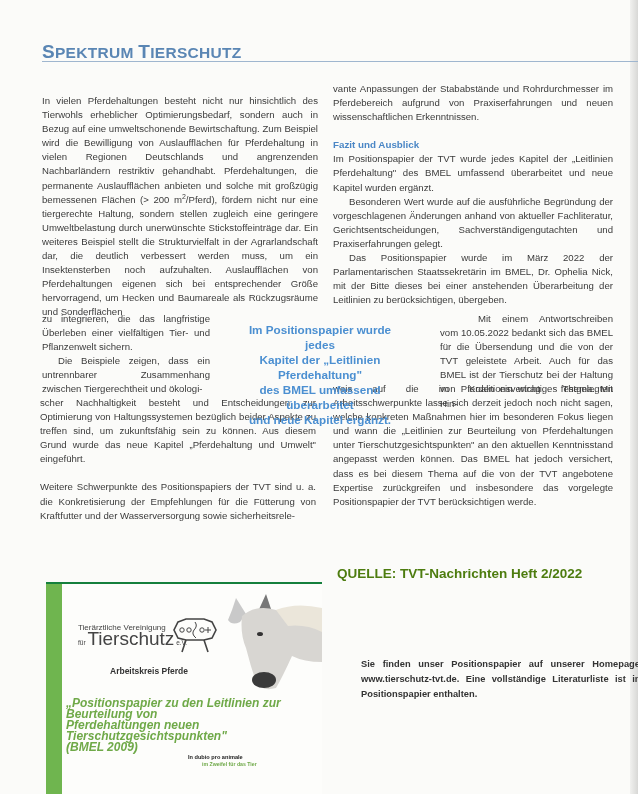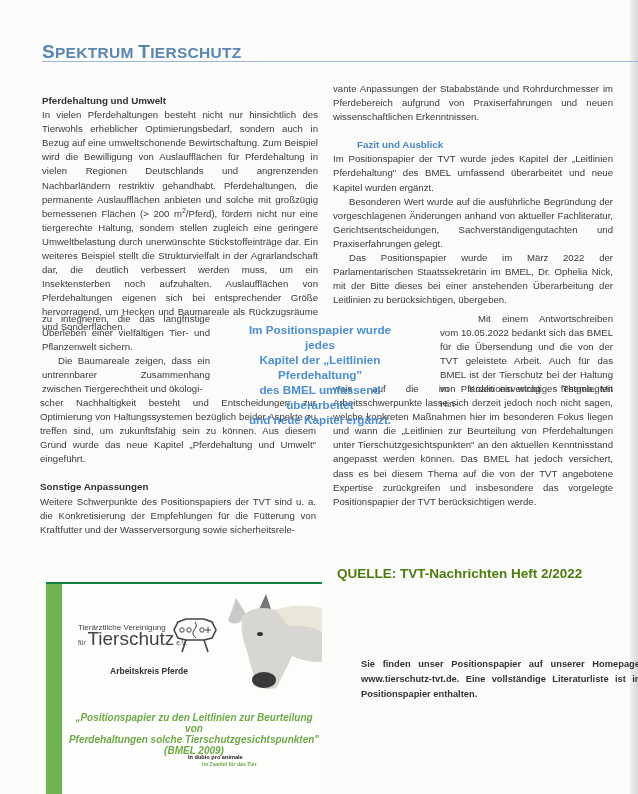--- a/index.html
+++ b/index.html
@@ -29,21 +29,21 @@
   .col {
     position: absolute; font-size: 9.6px; line-height: 14.1px;
     font-family: "Liberation Sans", sans-serif;
     color: #3b3b3b; text-align: justify;
   }
   .col p { margin: 0; }
   .col .indent { text-indent: 16px; }
   .col h3 {
     margin: 0; font-size: 9.8px; line-height: 14.1px; font-weight: bold; color: #333;
   }
-  .col h3.blue { color: #4a86c5; margin-left: 24px; }
+  .col h3.blue { color: #4a86c5; }
   .col .gap { height: 14px; }
   .narrow { width: 190px; }
   sup { font-size: 7px; line-height: 0; }
   .pullquote {
     position: absolute; left: 233px; top: 322px; width: 174px;
     text-align: center; color: #4b8fd1; font-weight: bold;
     font-size: 11.7px; line-height: 15px;
   }
   .source {
     position: absolute; left: 337px; top: 566px;
@@ -61,23 +61,23 @@
     font-size: 8px; line-height: 11px;
   }
   .logo-text .big { font-size: 19px; }
   .logo-text .small { font-size: 6.5px; }
   .logo-icon { position: absolute; left: 126px; top: 34px; }
   .horse { position: absolute; left: 180px; top: 8px; }
   .ak {
     position: absolute; left: 64px; top: 82px; font-weight: bold; font-size: 8.5px; color: #333;
   }
   .flyer-title {
-    position: absolute; left: 20px; top: 128px; width: 256px;
-    text-align: center; color: #6fa948; font-weight: bold; font-style: italic;
-    font-size: 10px; line-height: 11px;
+    position: absolute; left: 20px; top: 114px; width: 256px;
+    text-align: left; color: #6fa948; font-weight: bold; font-style: italic;
+    font-size: 12px; line-height: 11px;
   }
   .motto1 { position: absolute; left: 142px; top: 170px; font-size: 5.6px; font-weight: bold; color: #222; }
   .motto2 { position: absolute; left: 156px; top: 177px; font-size: 5.2px; font-weight: bold; color: #6fa948; }
   .note {
     position: absolute; left: 342px; top: 657px; width: 282px;
     font-size: 9.3px; line-height: 15px; font-weight: bold; color: #333;
     text-align: justify;
     margin-left: 19px;
   }
 </style>
@@ -86,33 +86,31 @@
 
 <div class="page">
   <div class="right-edge"></div>
 
   <div class="header-title">
     <span class="big">S</span><span>PEKTRUM </span><span class="big">T</span><span>IERSCHUTZ</span>
   </div>
   <div class="header-rule"></div>
 
   <div class="col" style="left:42px; top:94px; width:276px;">
-    <h3>Pferdehaltung und Umwelt</h3>
     <p><span>In vielen Pferdehaltungen besteht nicht nur hinsichtlich des Tierwohls erheblicher Optimierungsbedarf, sondern auch in Bezug auf eine umweltschonende Bewirtschaftung. Zum Beispiel wird die Bewilligung von Auslaufflächen für Pferdehaltung in vielen Regionen Deutschlands und angrenzenden Nachbarländern restriktiv gehandhabt. Pferdehaltungen, die permanente Auslaufflächen anbieten und solche mit großzügig bemessenen Flächen (&gt; 200 m</span><sup>2</sup><span>/Pferd), fördern nicht nur eine tiergerechte Haltung, sondern stellen zugleich eine geringere Umweltbelastung durch unerwünschte Stickstoffeinträge dar. Ein weiteres Beispiel stellt die Strukturvielfalt in der Agrarlandschaft dar, die deutlich verbessert werden muss, um ein Insektensterben noch aufzuhalten. Auslaufflächen von Pferdehaltungen eigenen sich bei entsprechender Größe hervorragend, um Hecken und Baumareale als Rückzugsräume und Sonderflächen</span></p>
   </div>
 
   <div class="col narrow" style="left:42px; top:312px; width:168px;">
     <p>zu integrieren, die das langfristige Überleben einer vielfältigen Tier- und Pflanzenwelt sichern.</p>
-    <p class="indent">Die Baumareale zeigen, dass ein untrennbarer Zusammenhang zwischen Tiergerechtheit und ökologi-</p>
+    <p class="indent">Die Beispiele zeigen, dass ein untrennbarer Zusammenhang zwischen Tiergerechtheit und ökologi-</p>
   </div>
 
   <div class="col" style="left:40px; top:396px; width:276px;">
     <p>scher Nachhaltigkeit besteht und Entscheidungen zur Optimierung von Haltungssystemen bezüglich beider Aspekte zu treffen sind, um zukunftsfähig sein zu können. Aus diesem Grund wurde das neue Kapitel „Pferdehaltung und Umwelt" eingeführt.</p>
     <div class="gap"></div>
-    <h3>Sonstige Anpassungen</h3>
     <p>Weitere Schwerpunkte des Positionspapiers der TVT sind u. a. die Konkretisierung der Empfehlungen für die Fütterung von Kraftfutter und der Wasserversorgung sowie sicherheitsrele-</p>
   </div>
 
   <div class="col" style="left:333px; top:82px; width:280px;">
     <p>vante Anpassungen der Stababstände und Rohrdurchmesser im Pferdebereich aufgrund von Praxiserfahrungen und neuen wissenschaftlichen Erkenntnissen.</p>
     <div class="gap"></div>
     <h3 class="blue">Fazit und Ausblick</h3>
     <p>Im Positionspapier der TVT wurde jedes Kapitel der „Leitlinien Pferdehaltung" des BMEL umfassend überarbeitet und neue Kapitel wurden ergänzt.</p>
     <p class="indent">Besonderen Wert wurde auf die ausführliche Begründung der vorgeschlagenen Änderungen anhand von aktueller Fachliteratur, Gerichtsentscheidungen, Sachverständigengutachten und Praxiserfahrungen gelegt.</p>
     <p class="indent">Das Positionspapier wurde im März 2022 der Parlamentarischen Staatssekretärin im BMEL, Dr. Ophelia Nick, mit der Bitte dieses bei einer anstehenden Überarbeitung der Leitlinien zu berücksichtigen, übergeben.</p>
@@ -158,21 +156,21 @@
         <path d="M40 2 L46 20 L30 24 Z" fill="#777"></path>
         <path d="M16 24 Q30 12 50 18 Q72 14 96 20 L96 70 Q78 70 66 64 Q56 86 50 96 Q36 100 30 90 Q24 72 20 56 Q14 42 16 24 Z" fill="#d8d6d2"></path>
         <path d="M50 18 Q70 10 96 16 L96 40 Q80 32 62 34 Z" fill="#ebe6da"></path>
         <ellipse cx="38" cy="88" rx="12" ry="8" fill="#3a3a3a"></ellipse>
         <ellipse cx="34" cy="42" rx="3" ry="2" fill="#333"></ellipse>
       </svg>
     </div>
     <div class="ak">Arbeitskreis Pferde</div>
     <div class="flyer-title">
       <div>„Positionspapier zu den Leitlinien zur Beurteilung von</div>
-      <div>Pferdehaltungen solche Tierschutzgesichtspunkten"</div>
+      <div>Pferdehaltungen neuen Tierschutzgesichtspunkten"</div>
       <div>(BMEL 2009)</div>
     </div>
     <div class="motto1">In dubio pro animale</div>
     <div class="motto2">im Zweifel für das Tier</div>
   </div>
 
   <div class="note">Sie finden unser Positionspapier auf unserer Homepage: www.tierschutz-tvt.de. Eine vollständige Literaturliste ist im Positionspapier enthalten.</div>
 </div>
 
 </body></html>

